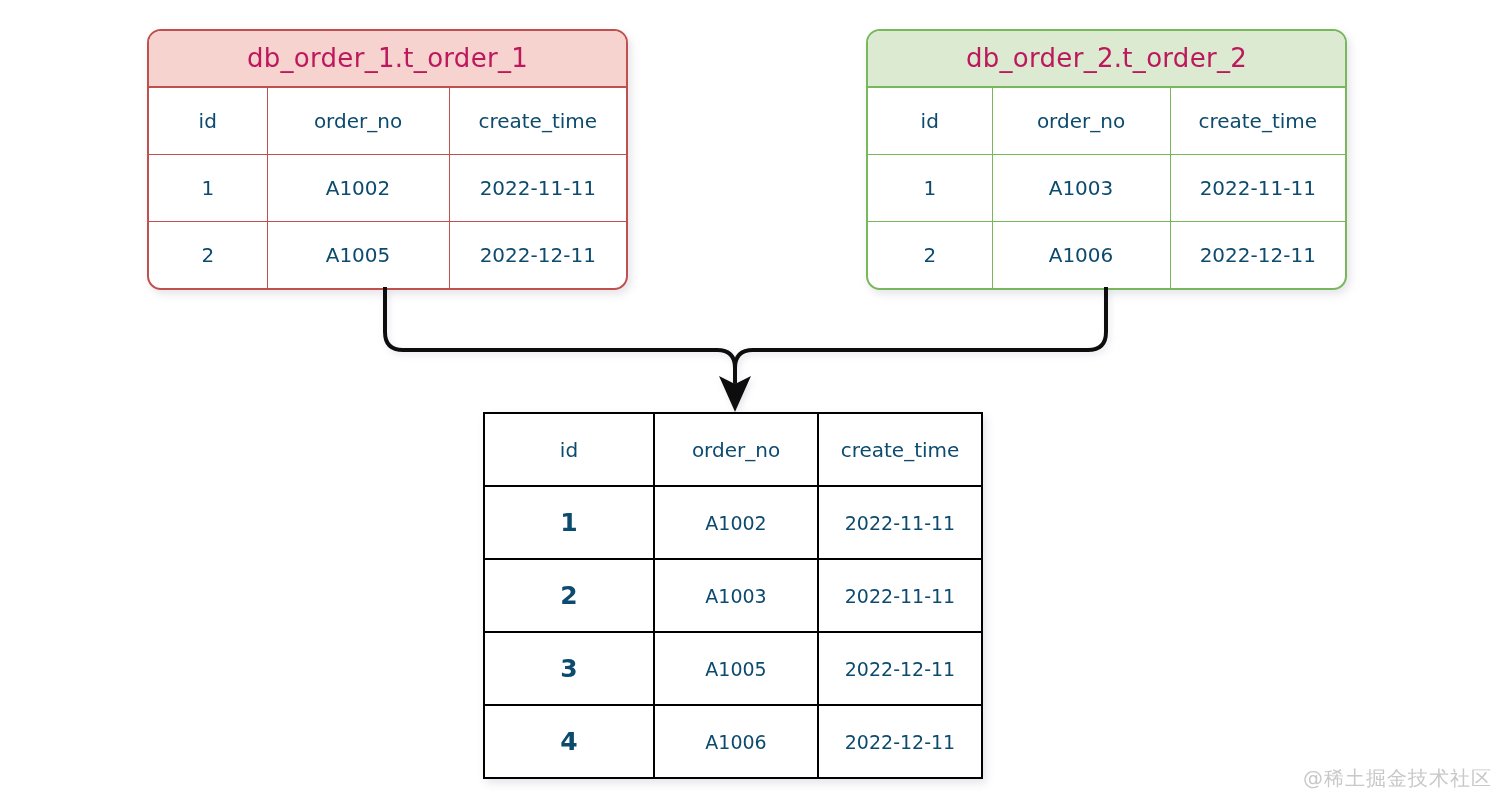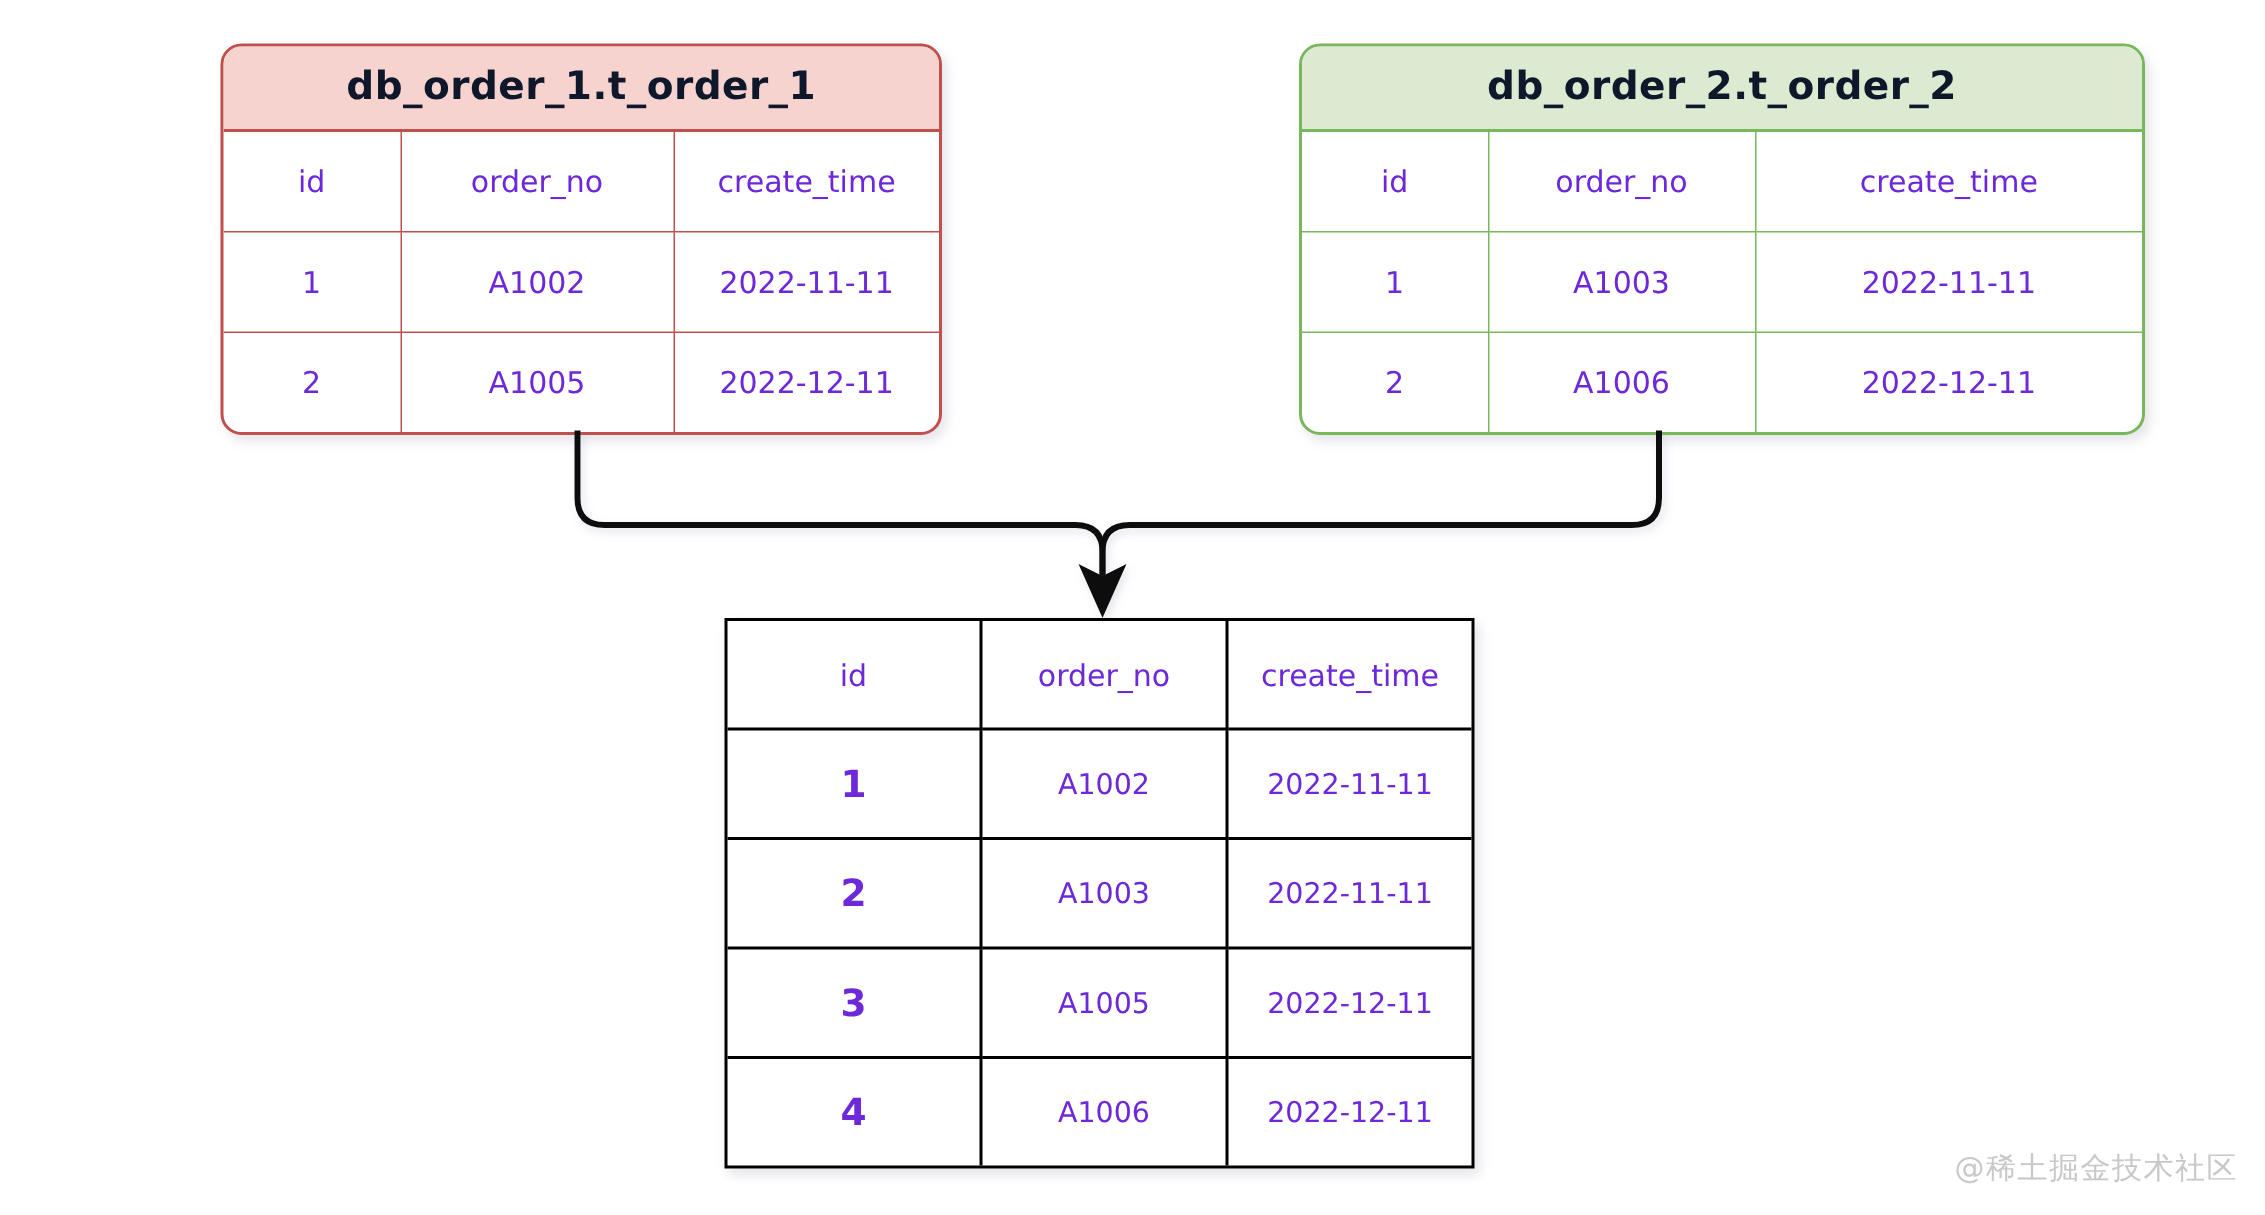--- a/index.html
+++ b/index.html
@@ -29,40 +29,40 @@
   .tbl .grid {
     border-collapse: collapse;
     width: 100%;
     table-layout: fixed;
   }
   .tbl .grid td {
     text-align: center;
     vertical-align: middle;
     padding: 0;
     font-weight: 400;
-    color: #6d28d9;
+    color: #0c4a6e;
   }
 
   
   .src {
     border-radius: 14px;
     border-style: solid;
     border-width: 2px;
     overflow: hidden;
   }
   .src .title {
     box-sizing: border-box;
     width: 100%;
     height: 57px;
     line-height: 55px;
     text-align: center;
     font-size: 26px;
-    font-weight: 700;
+    font-weight: 400;
     letter-spacing: 0.3px;
-    color: #0f172a;
+    color: #be185d;
     border-bottom-style: solid;
     border-bottom-width: 2px;
   }
   .src .grid td {
     height: 66px;
     border-style: solid;
     border-width: 1px;
     font-size: 20px;
   }
   .src .grid tr:last-child td {
@@ -148,21 +148,21 @@
         </tr>
         <tr>
           <td>2</td>
           <td>A1005</td>
           <td>2022-12-11</td>
         </tr>
       </tbody>
     </table>
   </div>
 
-  <div class="tbl src tbl-green" id="table-right" style="left:866px; top:29px; width:564px;">
+  <div class="tbl src tbl-green" id="table-right" style="left:866px; top:29px; width:481px;">
     <div class="title">db_order_2.t_order_2</div>
     <table class="grid">
       <colgroup>
           <col style="width:124px">
           <col style="width:178px">
           <col>
         </colgroup>
       <tbody>
         <tr>
           <td>id</td>

